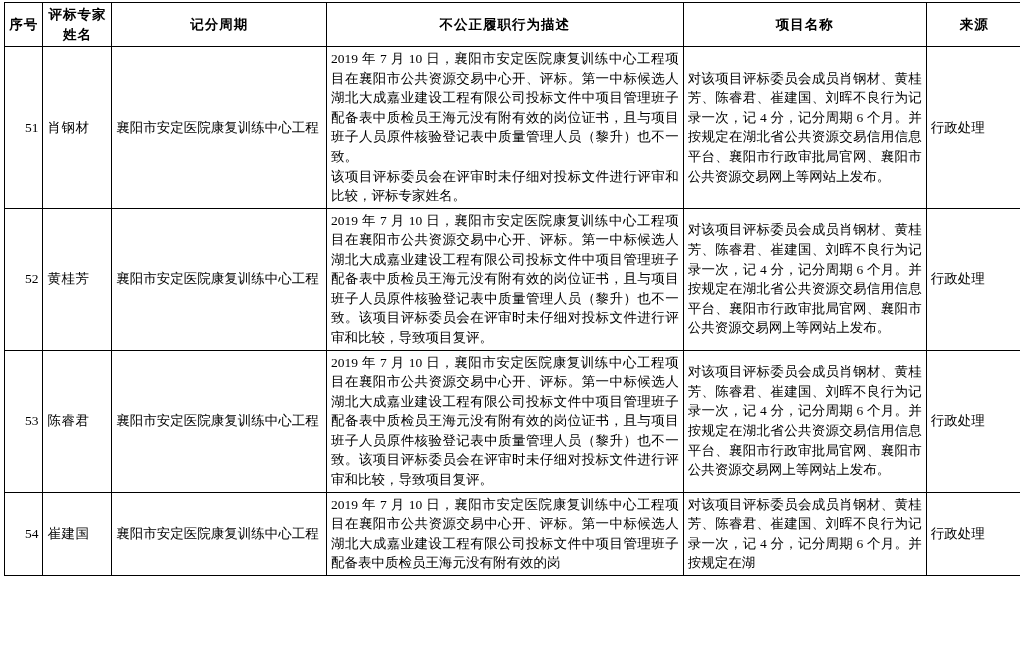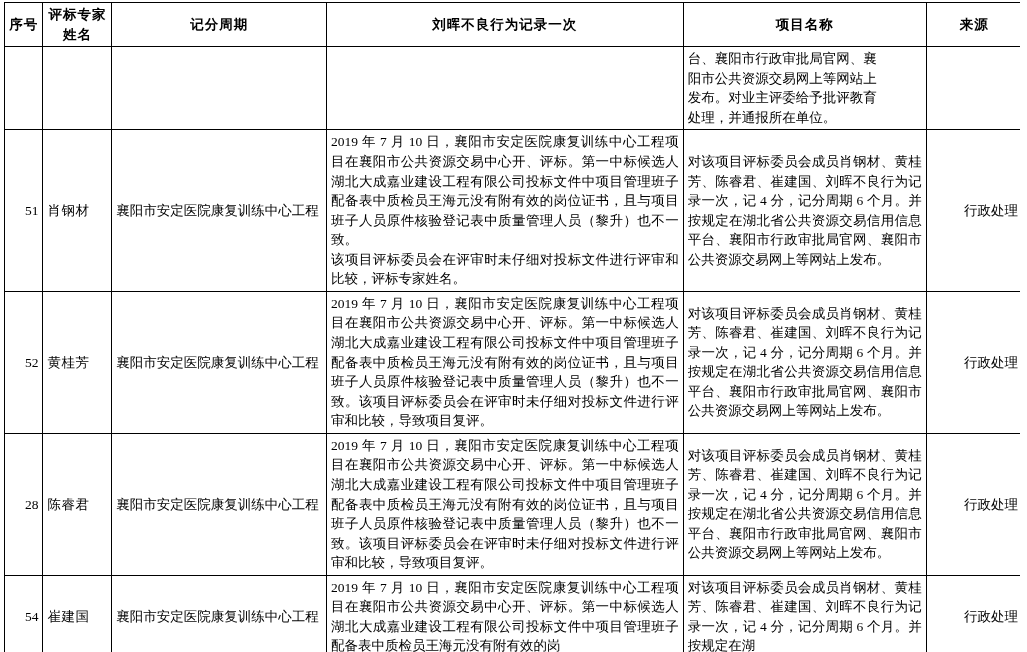--- a/index.html
+++ b/index.html
@@ -47,21 +47,21 @@
   .c-proj  { width: 212px; text-align: left; }
   .c-desc  { width: 352px; text-align: left; }
   .c-res   { width: 240px; text-align: left; }
   .c-src   { width: 95px;  text-align: center; }
 
   td.cell-seq { text-align: right; font-size: 14px; }
   td.cell-name { text-align: left; font-size: 14px; letter-spacing: 0.5px; }
   td.cell-proj { text-align: justify; text-justify: inter-ideograph; font-size: 13.5px; }
   td.cell-desc { text-align: justify; text-justify: inter-ideograph; font-size: 13.5px; }
   td.cell-res  { text-align: justify; text-justify: inter-ideograph; font-size: 13.5px; }
-  td.cell-src  { text-align: right; font-size: 14px; }
+  td.cell-src  { text-align: left; font-size: 14px; }
 
   td p {
     margin: 0;
   }
   td p + p {
     margin-top: 0px;
   }
   .clip-row td {
     vertical-align: top;
   }
@@ -81,42 +81,27 @@
       <col class="c-proj">
       <col class="c-desc">
       <col class="c-res">
       <col class="c-src">
     </colgroup>
     <thead>
       <tr>
         <th>序号</th>
         <th>评标专家姓名</th>
         <th>记分周期</th>
-        <th>刘晖不良行为记录一次</th>
+        <th>不公正履职行为描述</th>
         <th>项目名称</th>
         <th>来源</th>
       </tr>
     </thead>
     <tbody>
 
-      <tr class="first-row">
-        <td class="cell-seq"></td>
-        <td class="cell-name"></td>
-        <td class="cell-proj"></td>
-        <td class="cell-desc"></td>
-        <td class="cell-res">
-            <p></p>
-            <p>          台、襄阳市行政审批局官网、襄</p>
-            <p>          阳市公共资源交易网上等网站上</p>
-            <p>          发布。对业主评委给予批评教育</p>
-            <p>          处理，并通报所在单位。</p>
-            <p>        </p>
-          </td>
-        <td class="cell-src"></td>
-      </tr>
 
       <tr>
         <td class="cell-seq">51</td>
         <td class="cell-name">肖钢材</td>
         <td class="cell-proj">襄阳市安定医院康复训练中心工程</td>
         <td class="cell-desc">
             <p>2019 年 7 月 10 日，襄阳市安定医院康复训练中心工程项目在襄阳市公共资源交易中心开、评标。第一中标候选人湖北大成嘉业建设工程有限公司投标文件中项目管理班子配备表中质检员王海元没有附有效的岗位证书，且与项目班子人员原件核验登记表中质量管理人员（黎升）也不一致。</p>
             <p>该项目评标委员会在评审时未仔细对投标文件进行评审和比较，评标专家姓名。</p>
           </td>
         <td class="cell-res">对该项目评标委员会成员肖钢材、黄桂芳、陈睿君、崔建国、刘晖不良行为记录一次，记 4 分，记分周期 6 个月。并按规定在湖北省公共资源交易信用信息平台、襄阳市行政审批局官网、襄阳市公共资源交易网上等网站上发布。</td>
@@ -126,21 +111,21 @@
       <tr>
         <td class="cell-seq">52</td>
         <td class="cell-name">黄桂芳</td>
         <td class="cell-proj">襄阳市安定医院康复训练中心工程</td>
         <td class="cell-desc">2019 年 7 月 10 日，襄阳市安定医院康复训练中心工程项目在襄阳市公共资源交易中心开、评标。第一中标候选人湖北大成嘉业建设工程有限公司投标文件中项目管理班子配备表中质检员王海元没有附有效的岗位证书，且与项目班子人员原件核验登记表中质量管理人员（黎升）也不一致。该项目评标委员会在评审时未仔细对投标文件进行评审和比较，导致项目复评。</td>
         <td class="cell-res">对该项目评标委员会成员肖钢材、黄桂芳、陈睿君、崔建国、刘晖不良行为记录一次，记 4 分，记分周期 6 个月。并按规定在湖北省公共资源交易信用信息平台、襄阳市行政审批局官网、襄阳市公共资源交易网上等网站上发布。</td>
         <td class="cell-src">行政处理</td>
       </tr>
 
       <tr>
-        <td class="cell-seq">28</td>
+        <td class="cell-seq">53</td>
         <td class="cell-name">陈睿君</td>
         <td class="cell-proj">襄阳市安定医院康复训练中心工程</td>
         <td class="cell-desc">2019 年 7 月 10 日，襄阳市安定医院康复训练中心工程项目在襄阳市公共资源交易中心开、评标。第一中标候选人湖北大成嘉业建设工程有限公司投标文件中项目管理班子配备表中质检员王海元没有附有效的岗位证书，且与项目班子人员原件核验登记表中质量管理人员（黎升）也不一致。该项目评标委员会在评审时未仔细对投标文件进行评审和比较，导致项目复评。</td>
         <td class="cell-res">对该项目评标委员会成员肖钢材、黄桂芳、陈睿君、崔建国、刘晖不良行为记录一次，记 4 分，记分周期 6 个月。并按规定在湖北省公共资源交易信用信息平台、襄阳市行政审批局官网、襄阳市公共资源交易网上等网站上发布。</td>
         <td class="cell-src">行政处理</td>
       </tr>
 
       <tr class="clip-row">
         <td class="cell-seq">54</td>
         <td class="cell-name">崔建国</td>

